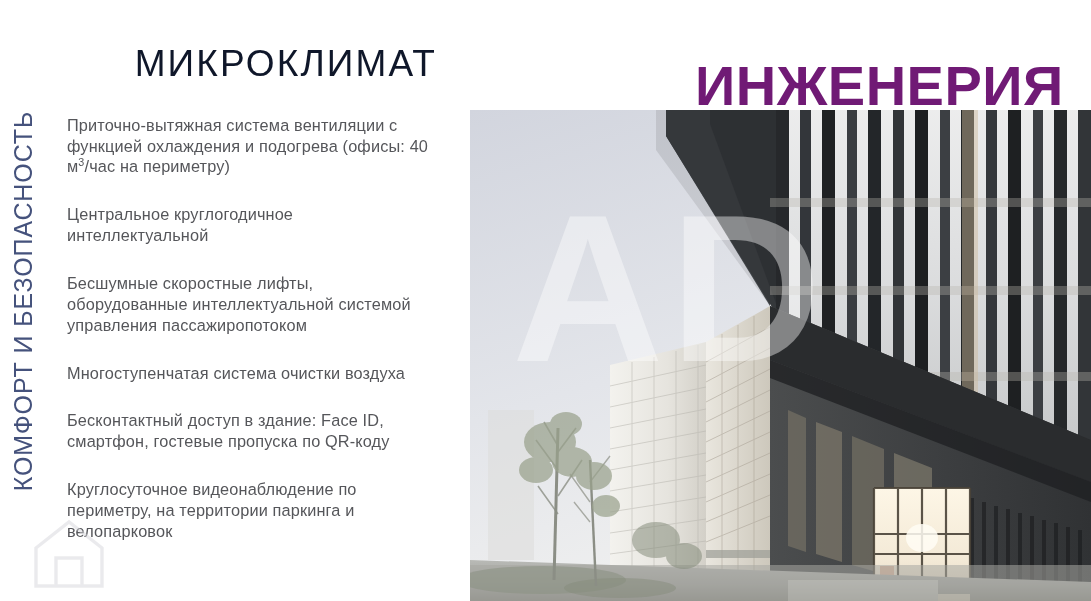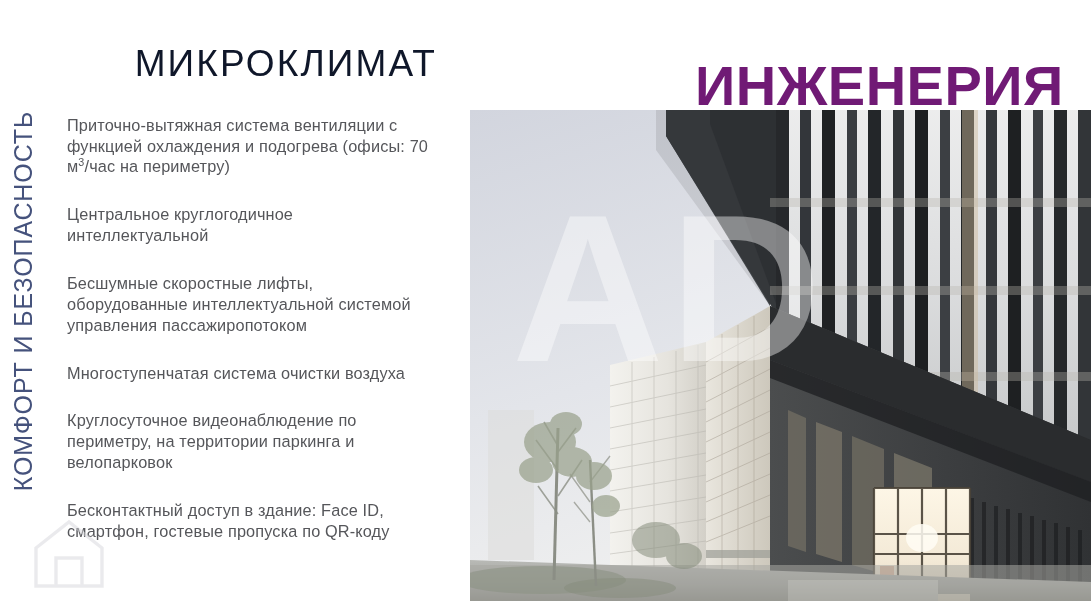--- a/index.html
+++ b/index.html
@@ -137,26 +137,26 @@
 <div class="slide">
 
   <div class="side-label">
     <div class="side-label-text">КОМФОРТ И БЕЗОПАСНОСТЬ</div>
   </div>
 
   <div class="content-col">
     <h2 class="section-heading">МИКРОКЛИМАТ</h2>
 
     <ul class="feature-list">
-      <li class="feature-item"><span>Приточно-вытяжная система вентиляции с функцией охлаждения и подогрева (офисы: 70 м</span><sup>3</sup><span>/час на периметру)</span></li>
+      <li class="feature-item"><span>Приточно-вытяжная система вентиляции с функцией охлаждения и подогрева (офисы: 40 м</span><sup>3</sup><span>/час на периметру)</span></li>
       <li class="feature-item">Центральное круглогодичное интеллектуальной</li>
       <li class="feature-item">Бесшумные скоростные лифты, оборудованные интеллектуальной системой управления пассажиропотоком</li>
       <li class="feature-item">Многоступенчатая система очистки воздуха</li>
+      <li class="feature-item">Бесконтактный доступ в здание: Face ID, смартфон, гостевые пропуска по QR-коду</li>
       <li class="feature-item">Круглосуточное видеонаблюдение по периметру, на территории паркинга и велопарковок</li>
-      <li class="feature-item">Бесконтактный доступ в здание: Face ID, смартфон, гостевые пропуска по QR-коду</li>
     </ul>
   </div>
 
   <div class="main-title">ИНЖЕНЕРИЯ</div>
 
   <div class="photo">
     <svg viewBox="0 0 621 491" preserveAspectRatio="none">
       <defs>
         <linearGradient id="sky" x1="0" y1="0" x2="0.4" y2="1">
           <stop offset="0%" stop-color="#d2d5de"></stop>

